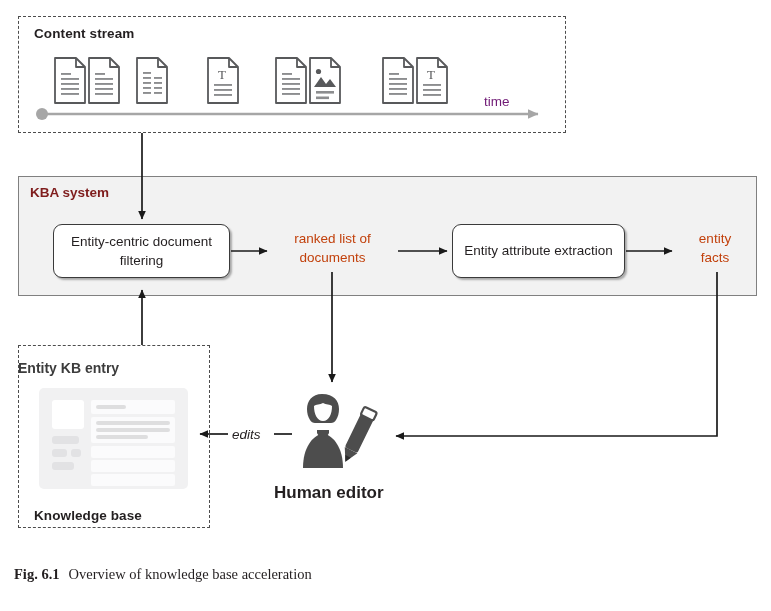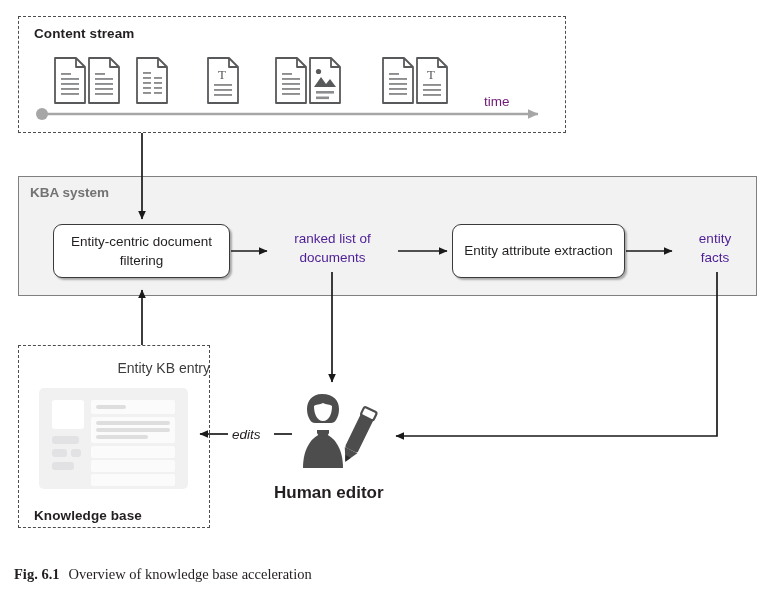--- a/index.html
+++ b/index.html
@@ -57,21 +57,21 @@
     width: 739px; height: 120px;
     background: #f2f2f2;
     border: 1px solid #808080;
     box-sizing: border-box;
   }
   #kba-title {
     position: absolute;
     left: 30px; top: 185px;
     font-size: 13.5px;
     font-weight: bold;
-    color: #737373;
+    color: #7f1d1d;
     white-space: nowrap;
   }
 
   
   .process-box {
     position: absolute;
     background: #ffffff;
     border: 1.4px solid #3a3a3a;
     border-radius: 9px;
     box-shadow: 2px 2px 2px rgba(0,0,0,0.30);
@@ -92,29 +92,29 @@
   #entity-extraction-box {
     left: 452px; top: 224px;
     width: 173px; height: 54px;
   }
 
   
   .flow-label {
     position: absolute;
     font-size: 13.5px;
     line-height: 1.42;
-    color: #4c1d95;
+    color: #c2410c;
     text-align: center;
     white-space: pre-line;
   }
   #ranked-list-label { left: 274px; top: 229px; width: 117px; }
   #entity-facts-label { left: 678px; top: 229px; width: 74px; }
   #entity-kb-entry-label {
     left: 18px; top: 359px; width: 192px;
-    text-align: right; font-size: 14px; color: #3c3c3c;
+    text-align: left; font-size: 14px; color: #3c3c3c; font-weight: bold;
   }
   #edits-label {
     position: absolute;
     left: 232px; top: 425px;
     font-size: 13.5px;
     font-style: italic;
     color: #231f20;
   }
   #time-label {
     position: absolute;

